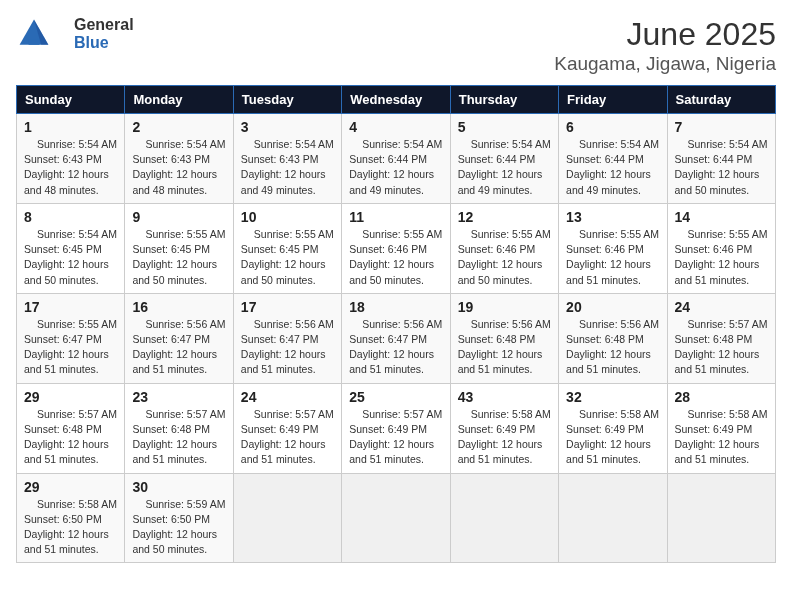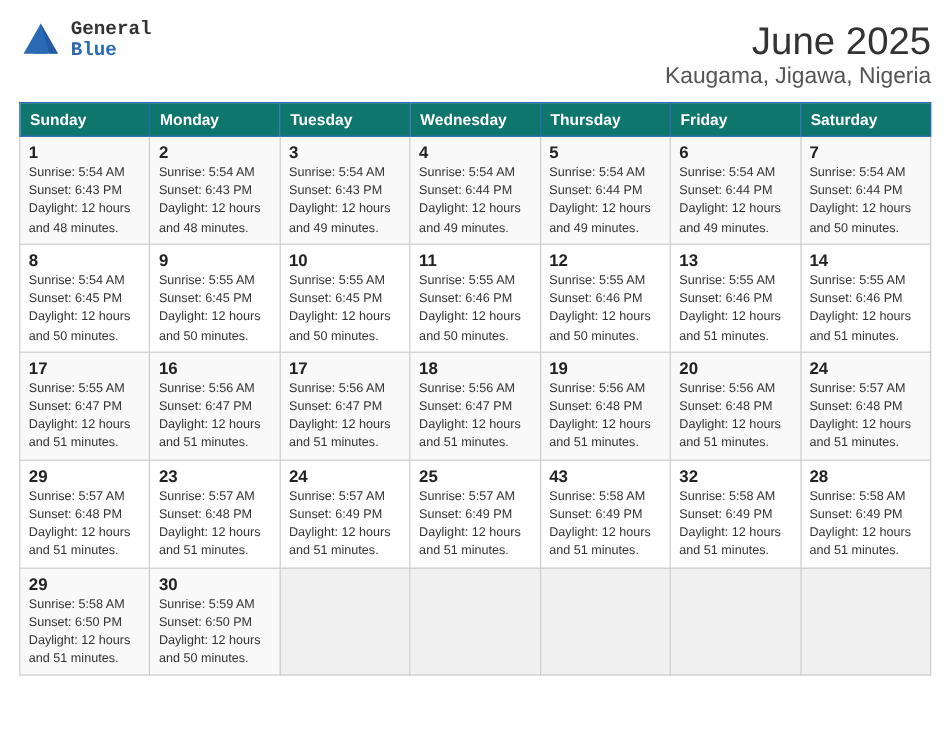--- a/index.html
+++ b/index.html
@@ -12,22 +12,21 @@
     }
     .header-section {
       display: flex;
       justify-content: space-between;
       align-items: flex-start;
       margin-bottom: 10px;
     }
     .logo {
       display: flex;
       align-items: flex-start;
-      gap: 7px;
-      font-family: Liberation Mono, monospace;
+      gap: 22px;
     }
     .logo-text {
       display: flex;
       flex-direction: column;
       line-height: 1.1;
     }
     .logo-general {
       font-size: 16px;
       font-weight: bold;
       color: #333;
@@ -52,21 +51,21 @@
     .calendar-subtitle {
       font-size: 19px;
       color: #555;
     }
     table {
       width: 100%;
       border-collapse: collapse;
       font-size: 11px;
     }
     thead tr th {
-      background-color: #0f766e;
+      background-color: #0f172a;
       color: #fff;
       text-align: left;
       padding: 6px 8px;
       font-size: 13px;
       font-weight: bold;
       border: 1px solid #2a6ab5;
     }
     tbody tr td {
       border: 1px solid #ccc;
       vertical-align: top;
@@ -82,20 +81,21 @@
       font-size: 14px;
       font-weight: bold;
       color: #222;
       display: block;
       margin-bottom: 2px;
     }
     .day-info {
       color: #333;
       font-size: 10.5px;
       line-height: 1.45;
+      margin-left: 13px;
     }
     .empty-cell {
       background: #f0f0f0 !important;
     }
   </style>
 </head>
 <body>
 
 <div class="header-section">
   <div class="logo">

